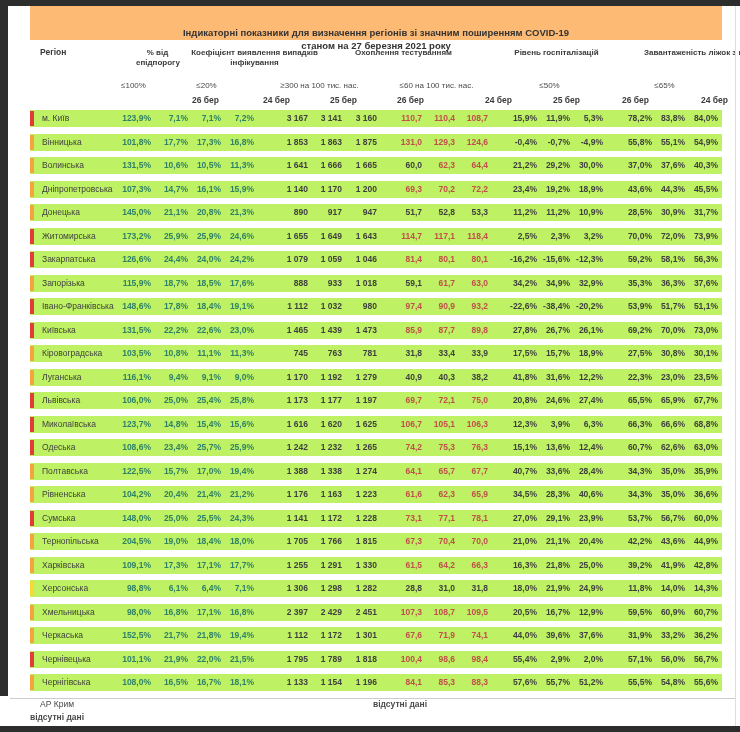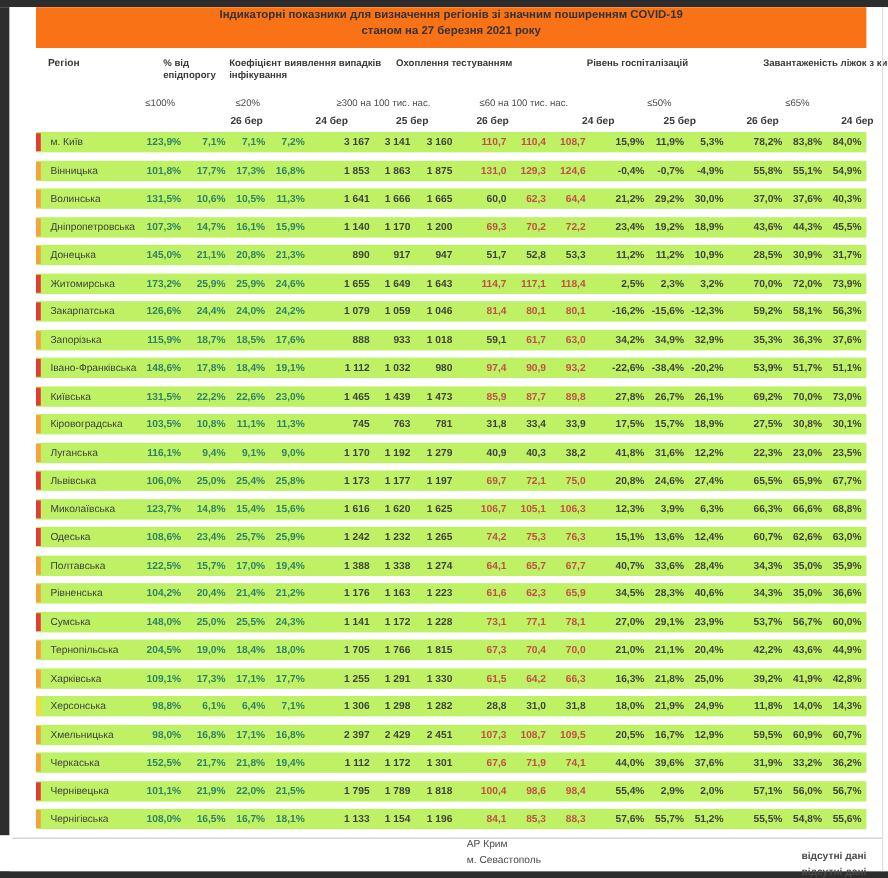--- a/index.html
+++ b/index.html
@@ -7,29 +7,29 @@
     width:740px;height:732px;position:relative;background:#ffffff;
     font-family:"Liberation Sans",sans-serif;overflow:hidden;
   }
   .frame-top{position:absolute;left:0;top:0;width:740px;height:6px;background:#2d2d2d;}
   .frame-left{position:absolute;left:0;top:6px;width:8px;height:690px;background:#2d2d2d;}
   .frame-bottom{position:absolute;left:0;top:726px;width:740px;height:6px;background:#2d2d2d;}
   .card{position:absolute;left:8px;top:6px;width:732px;height:720px;background:#ffffff;}
   .right-line{position:absolute;left:727px;top:0;width:1px;height:720px;background:#dedede;}
   .content{margin-left:22px;width:692px;}
 
-  .title-bar{height:34px;background:#f97316;text-align:center;padding-top:0;box-sizing:border-box;}
+  .title-bar{height:34px;background:#fdba74;text-align:center;padding-top:20px;box-sizing:border-box;}
   .title-line{font-size:9.5px;font-weight:700;color:#333333;line-height:13px;}
 
   .grid{display:grid;grid-template-columns:6px 76px 43px 37px 33px 33px 54px 34px 35px 45px 33px 33px 49px 33px 33px 49px 33px 33px;}
   .span2{grid-column:span 2;}
   .span3{grid-column:span 3;}
 
   .hdr-titles{margin-top:8px;height:30px;align-items:start;gap:12px;}
-  .hcell{font-size:8px;font-weight:700;color:#3a3a3a;text-align:left;line-height:9.5px;}
+  .hcell{font-size:8px;font-weight:700;color:#3a3a3a;text-align:center;line-height:9.5px;}
   .hregion{text-align:left;padding-left:10px;font-size:8.5px;}
   .hdr-thresholds{height:14px;align-items:center;}
   .tcell{font-size:8px;color:#4a4a4a;text-align:center;}
   .hdr-dates{height:16px;margin-bottom:2px;align-items:end;padding-bottom:2px;box-sizing:border-box;gap:34px;}
   .date{font-size:8px;font-weight:700;color:#3a3a3a;}
 
   .trow{height:17px;margin-bottom:6.5px;background:#bef264;align-items:center;}
   .bar-cell{height:17px;position:relative;}
   .bar{position:absolute;left:0;top:1px;width:4px;height:15px;display:block;}
   .bar-red{background:#e23c38;}
@@ -37,21 +37,21 @@
   .bar-yellow{background:#f6d935;}
   .cell{font-size:8.5px;line-height:17px;}
   .region{color:#3f3f3f;padding-left:6px;white-space:nowrap;overflow:visible;}
   .num{text-align:right;padding-right:4px;font-weight:700;}
   .green{color:#2f8168;}
   .alert{color:#c14f4b;}
   .dark{color:#3f3f3f;}
 
   .divider{position:absolute;left:2px;top:692px;width:725px;border-top:1px solid #cccccc;}
   .footer{margin-top:6px;}
-  .footer-row{display:flex;height:13px;align-items:flex-end;flex-direction:column;}
+  .footer-row{display:flex;height:13px;align-items:center;}
   .footer-region{width:343px;padding-left:10px;box-sizing:border-box;font-size:8.5px;color:#4a4a4a;}
   .footer-note{font-size:8.5px;color:#4a4a4a;font-weight:bold;}
 </style>
 </head>
 <body>
 
 <div class="frame-top"></div>
 <div class="frame-left"></div>
 <div class="frame-bottom"></div>
 
@@ -657,21 +657,20 @@
           <div class="cell num dark">55,6%</div>
         </div>
       </div>
 
     <div class="footer">
         <div class="footer-row">
           <div class="footer-region">АР Крим</div>
           <div class="footer-note">відсутні дані</div>
         </div>
         <div class="footer-row">
-          <div class="footer-region">м. Севастополь</div>
           <div class="footer-note">відсутні дані</div>
         </div>
       </div>
 
   </div>
 
   <div class="divider"></div>
 </div>
 
 </body></html>

